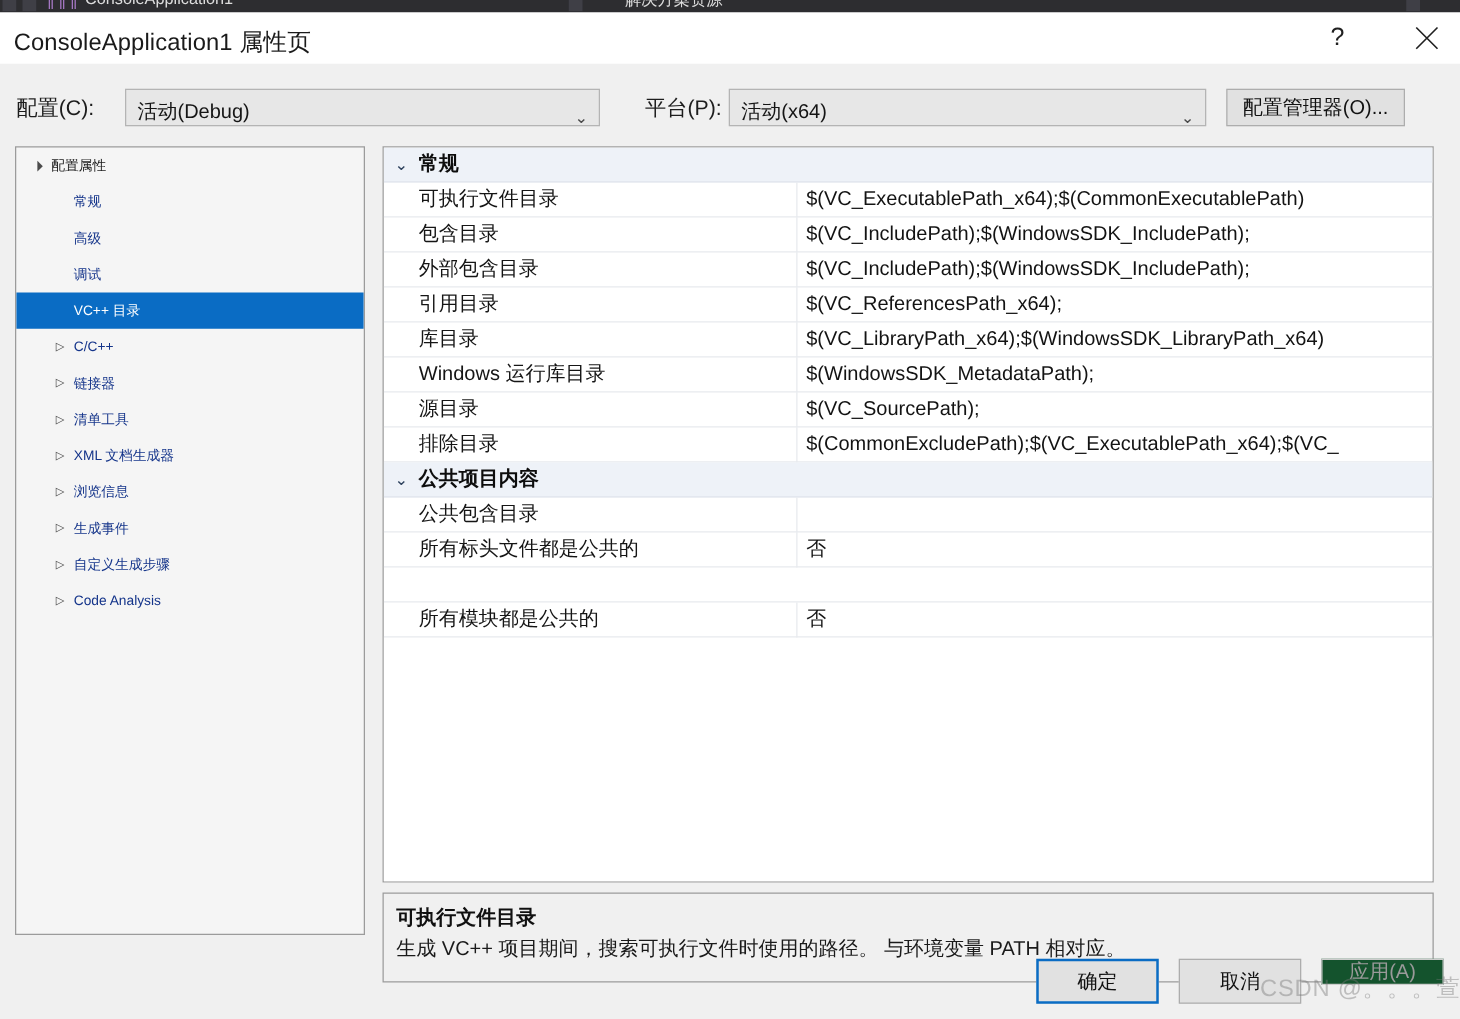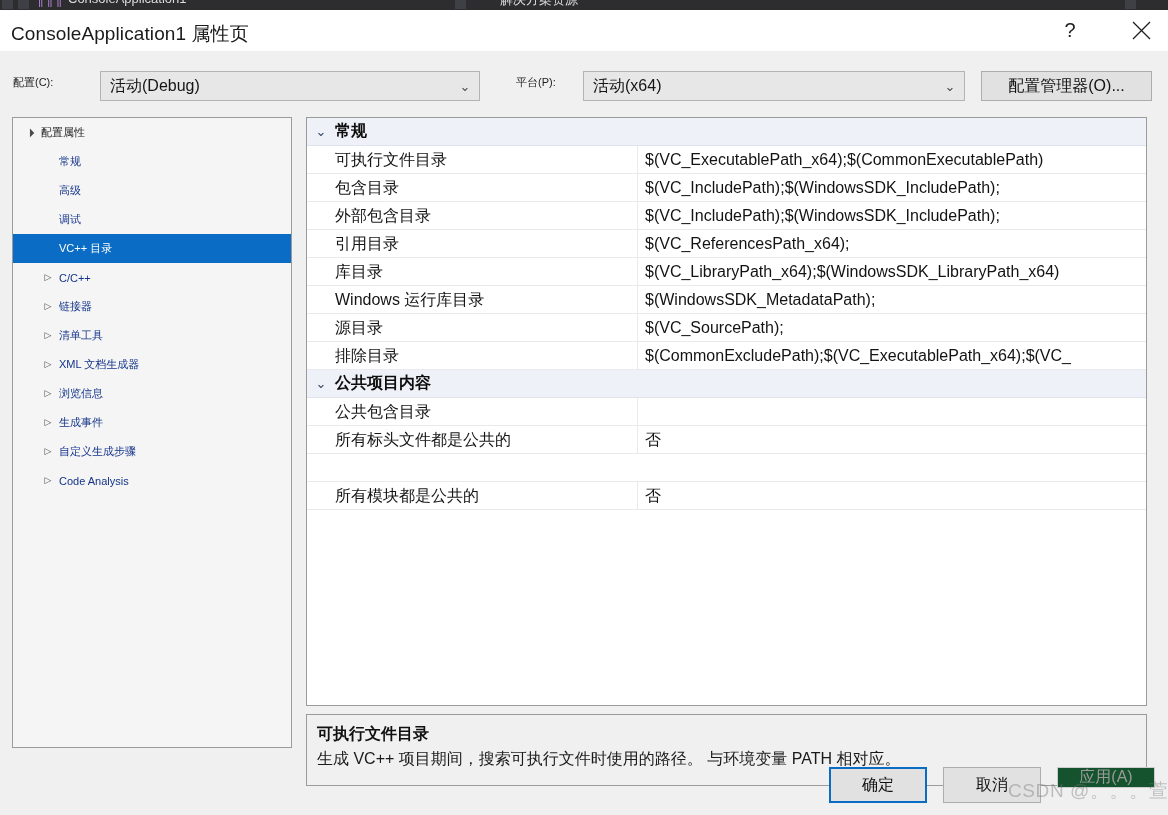--- a/index.html
+++ b/index.html
@@ -50,49 +50,49 @@
   .tb-close svg { display: block; }
 
   
   .body {
     position: absolute; left: 0; top: 51px; width: 1168px; height: 764px;
     background: #f0f0f0;
   }
 
   
   .cfg-label {
-    position: absolute; font-size: 11px; color: #1d1d1d; white-space: nowrap;
+    position: absolute; font-size: 17px; color: #1d1d1d; white-space: nowrap;
   }
   .cfg-label.l1 { left: 13px; top: 24px; }
   .cfg-label.l2 { left: 500px; top: 24px; margin-left: 16px; }
 
   .combo {
     position: absolute; height: 30px;
     background: #e7e7e7; border: 1px solid #b4b4b4;
-    display: flex; align-items: center;
+    display: flex; align-items: flex-end;
   }
   .combo .val {
     font-size: 16px; color: #151515; padding-left: 9px;
     white-space: nowrap; overflow: hidden; flex: 1;
   }
   .combo .chev {
     width: 28px; text-align: center; color: #4a4a4a; font-size: 13px;
     line-height: 1;
   }
   #combo-config { left: 100px; top: 20px; width: 380px; }
   #combo-platform { left: 583px; top: 20px; width: 382px; }
 
   .btn {
     position: absolute;
     background: #e1e1e1; border: 1px solid #adadad;
     font-size: 16px; color: #111111;
     display: flex; align-items: center; justify-content: center;
     white-space: nowrap; cursor: default;
   }
-  #btn-cfgmgr { left: 981px; top: 20px; width: 171px; height: 30px; }
+  #btn-cfgmgr { left: 981px; top: 20px; width: 143px; height: 30px; }
 
   
   .tree-panel {
     position: absolute; left: 12px; top: 66px; width: 280px; height: 631px;
     background: #f5f5f5; border: 1px solid #9b9b9b;
     overflow: hidden;
   }
   .tree-node {
     position: relative; height: 29px; display: flex; align-items: center;
     white-space: nowrap; cursor: default;

